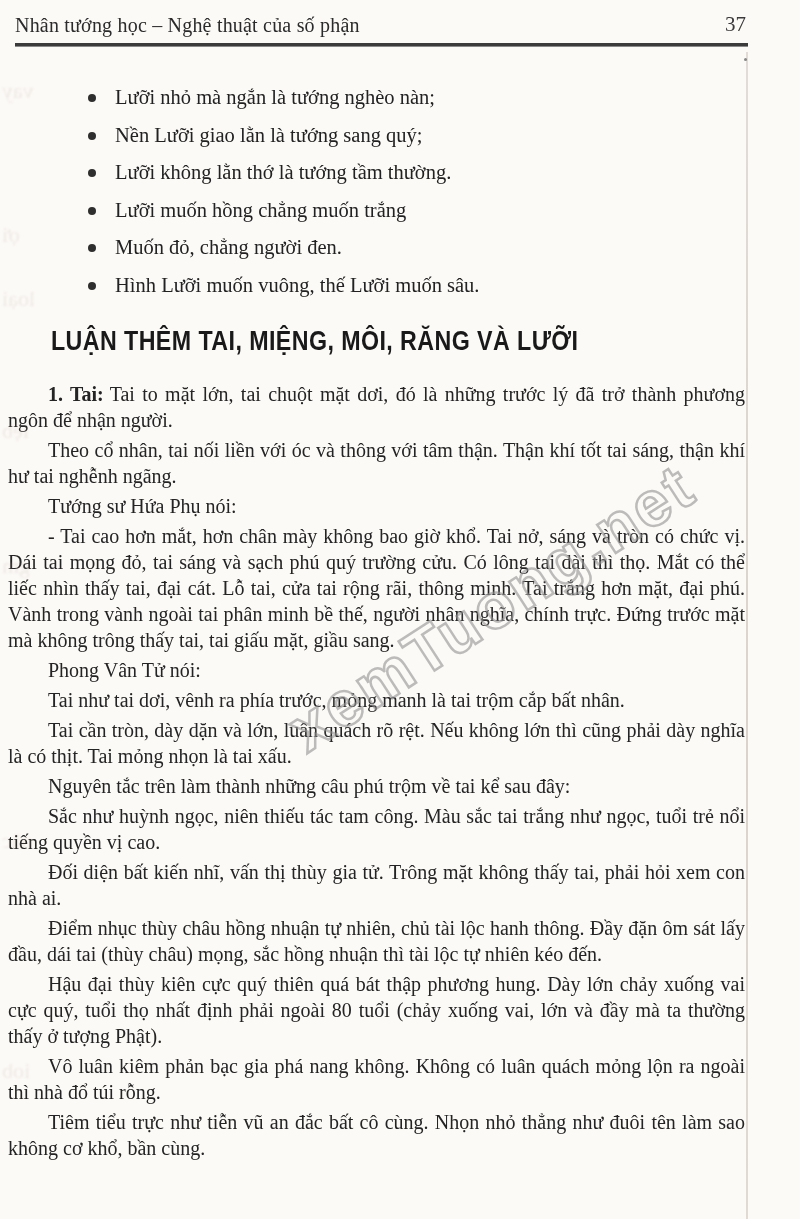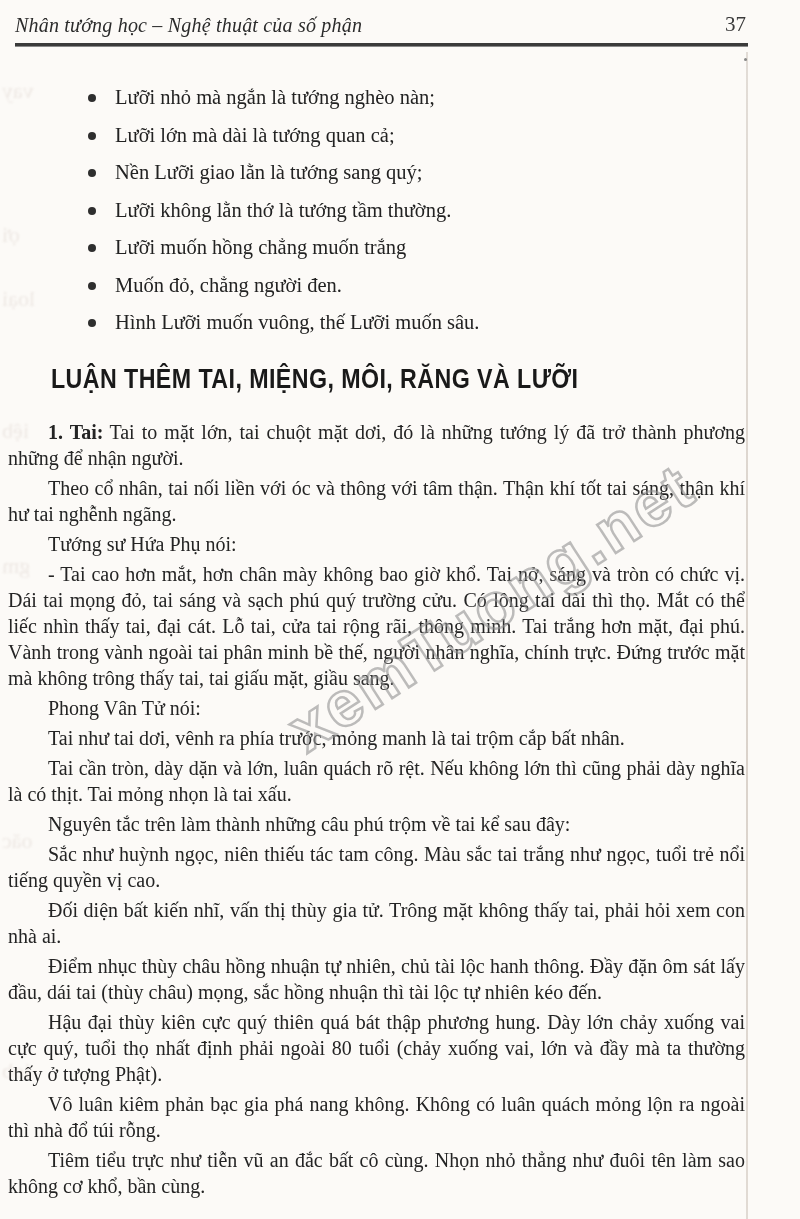--- a/index.html
+++ b/index.html
@@ -12,21 +12,20 @@
     color:#262626;
     font-family:"Liberation Serif", serif;
   }
   
   .hdr{
     position:relative;
     padding:12px 52px 0 15px;
     display:flex;justify-content:space-between;align-items:flex-end;
   }
   .running-title{
-    font-style:italic;
     font-size:20px;
     letter-spacing:.2px;
     color:#2b2b2b;
   }
   .page-number{
     font-size:21px;
     color:#3a3a3a;
     padding-right:2px;
   }
   .hdr-rule{
@@ -135,40 +134,39 @@
     <div class="page-number">37</div>
   </div>
   <div class="hdr-rule"></div>
 
   <div class="content">
 
     <ul class="bullets">
 
         <li class="bullet-item"><span class="dot"></span><span>Lưỡi nhỏ mà ngắn là tướng nghèo nàn;</span></li>
 
-        <li class="bullet-item"><span class="dot"></span><span>Lưỡi lớn mà dài là tướng quan cả;</span></li>
 
         <li class="bullet-item"><span class="dot"></span><span>Nền Lưỡi giao lằn là tướng sang quý;</span></li>
 
         <li class="bullet-item"><span class="dot"></span><span>Lưỡi không lằn thớ là tướng tầm thường.</span></li>
 
         <li class="bullet-item"><span class="dot"></span><span>Lưỡi muốn hồng chẳng muốn trắng</span></li>
 
         <li class="bullet-item"><span class="dot"></span><span>Muốn đỏ, chẳng người đen.</span></li>
 
         <li class="bullet-item"><span class="dot"></span><span>Hình Lưỡi muốn vuông, thế Lưỡi muốn sâu.</span></li>
       </ul>
 
     <div class="section-title-wrap">
       <span class="section-title">LUẬN THÊM TAI, MIỆNG, MÔI, RĂNG VÀ LƯỠI</span>
     </div>
 
     <div class="paras">
 
-        <p><b class="lead">1. Tai:</b><span>Tai to mặt lớn, tai chuột mặt dơi, đó là những tướng lý đã trở thành phương những để nhận người.</span></p>
+        <p><b class="lead">1. Tai:</b><span>Tai to mặt lớn, tai chuột mặt dơi, đó là những trước lý đã trở thành phương ngôn để nhận người.</span></p>
 
         <p><span>Theo cổ nhân, tai nối liền với óc và thông với tâm thận. Thận khí tốt tai sáng, thận khí hư tai nghễnh ngãng.</span></p>
 
         <p><span>Tướng sư Hứa Phụ nói:</span></p>
 
         <p><span>- Tai cao hơn mắt, hơn chân mày không bao giờ khổ. Tai nở, sáng và tròn có chức vị. Dái tai mọng đỏ, tai sáng và sạch phú quý trường cửu. Có lông tai dài thì thọ. Mắt có thể liếc nhìn thấy tai, đại cát. Lỗ tai, cửa tai rộng rãi, thông minh. Tai trắng hơn mặt, đại phú. Vành trong vành ngoài tai phân minh bề thế, người nhân nghĩa, chính trực. Đứng trước mặt mà không trông thấy tai, tai giấu mặt, giầu sang.</span></p>
 
         <p><span>Phong Vân Tử nói:</span></p>
 
         <p><span>Tai như tai dơi, vênh ra phía trước, mỏng manh là tai trộm cắp bất nhân.</span></p>

